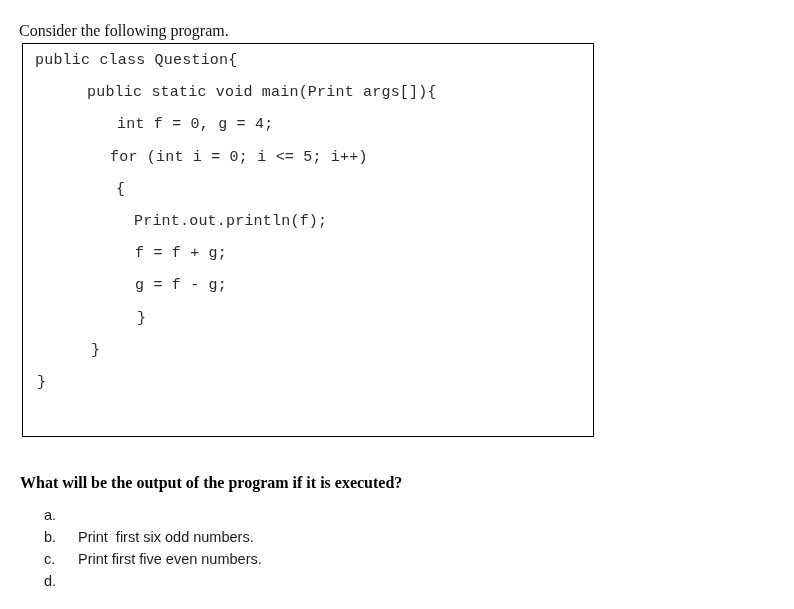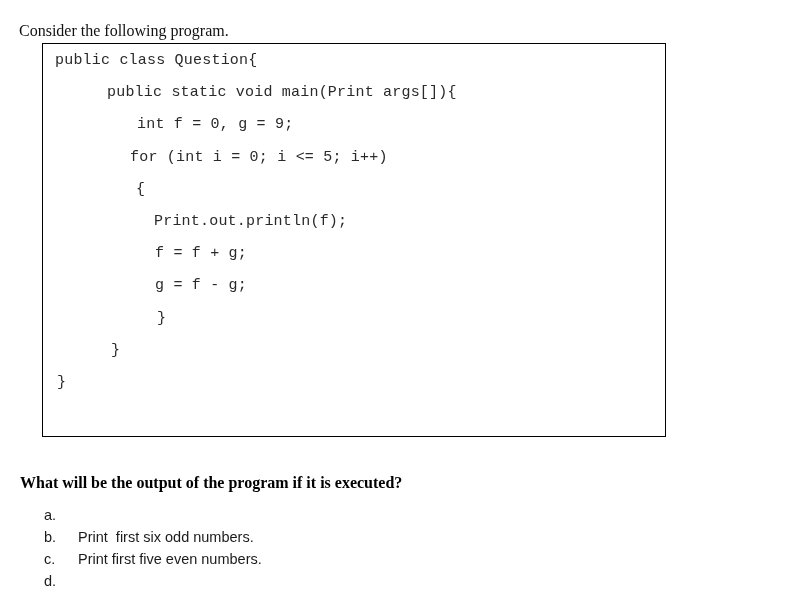--- a/index.html
+++ b/index.html
@@ -27,26 +27,25 @@
     color: #111111;
     white-space: pre;
     margin-top: 17px;
   }
 
   
   #code-box {
     position: absolute;
     left: 22px;
     top: 43px;
-    width: 624px;
+    width: 572px;
     height: 394px;
     border: 1.6px solid #000000;
     box-sizing: border-box;
     background: #ffffff;
-    margin-left: 20px;
   }
   #code-listing {
     position: absolute;
     left: 0;
     top: 0;
     width: 100%;
     height: 100%;
   }
   .code-line {
     position: absolute;
@@ -104,21 +103,21 @@
 </style>
 </head>
 <body>
 
 <div id="intro-line">Consider the following program.</div>
 
 <div id="code-box">
   <div id="code-listing">
       <div class="code-line" style="left: 12px; top: 8px;">public class Question{</div>
       <div class="code-line" style="left: 64px; top: 40.2px;">public static void main(Print args[]){</div>
-      <div class="code-line" style="left: 94px; top: 72.4px;">int f = 0, g = 9;</div>
+      <div class="code-line" style="left: 94px; top: 72.4px;">int f = 0, g = 4;</div>
       <div class="code-line" style="left: 87px; top: 104.6px;">for (int i = 0; i &lt;= 5; i++)</div>
       <div class="code-line" style="left: 93px; top: 136.8px;">{</div>
       <div class="code-line" style="left: 111px; top: 169px;">Print.out.println(f);</div>
       <div class="code-line" style="left: 112px; top: 201.2px;">f = f + g;</div>
       <div class="code-line" style="left: 112px; top: 233.4px;">g = f - g;</div>
       <div class="code-line" style="left: 114px; top: 265.6px;">}</div>
       <div class="code-line" style="left: 68px; top: 297.8px;">}</div>
       <div class="code-line" style="left: 14px; top: 330px;">}</div>
     </div>
 </div>

